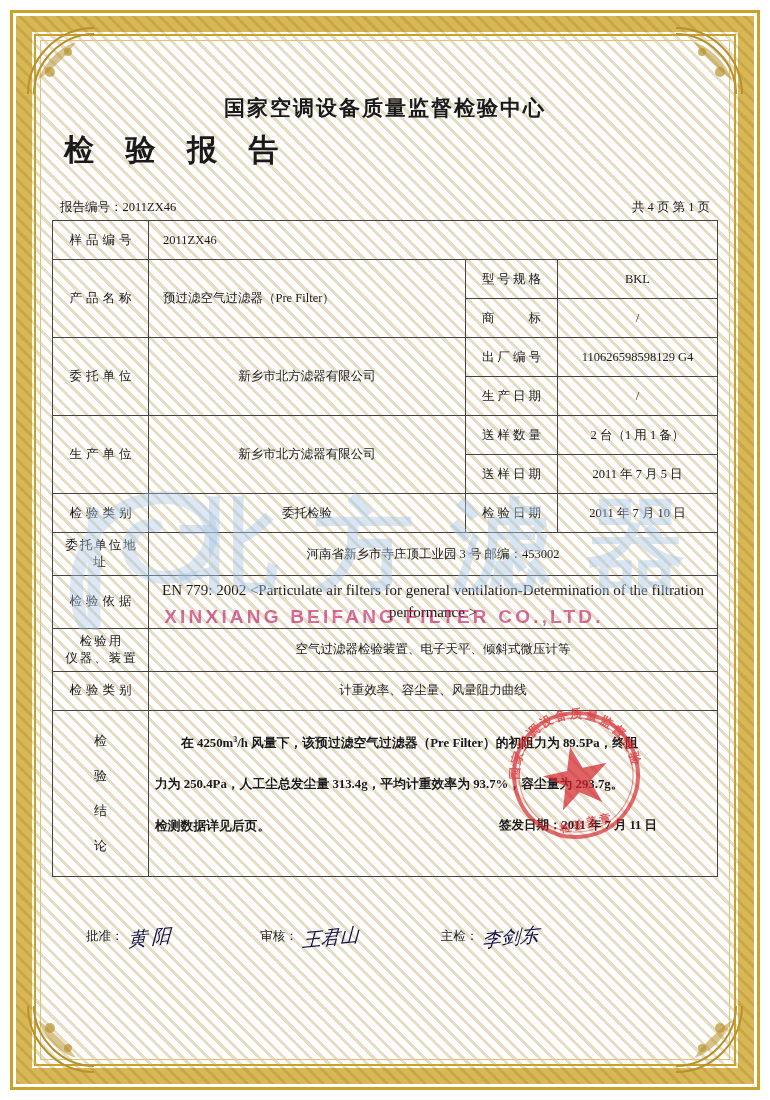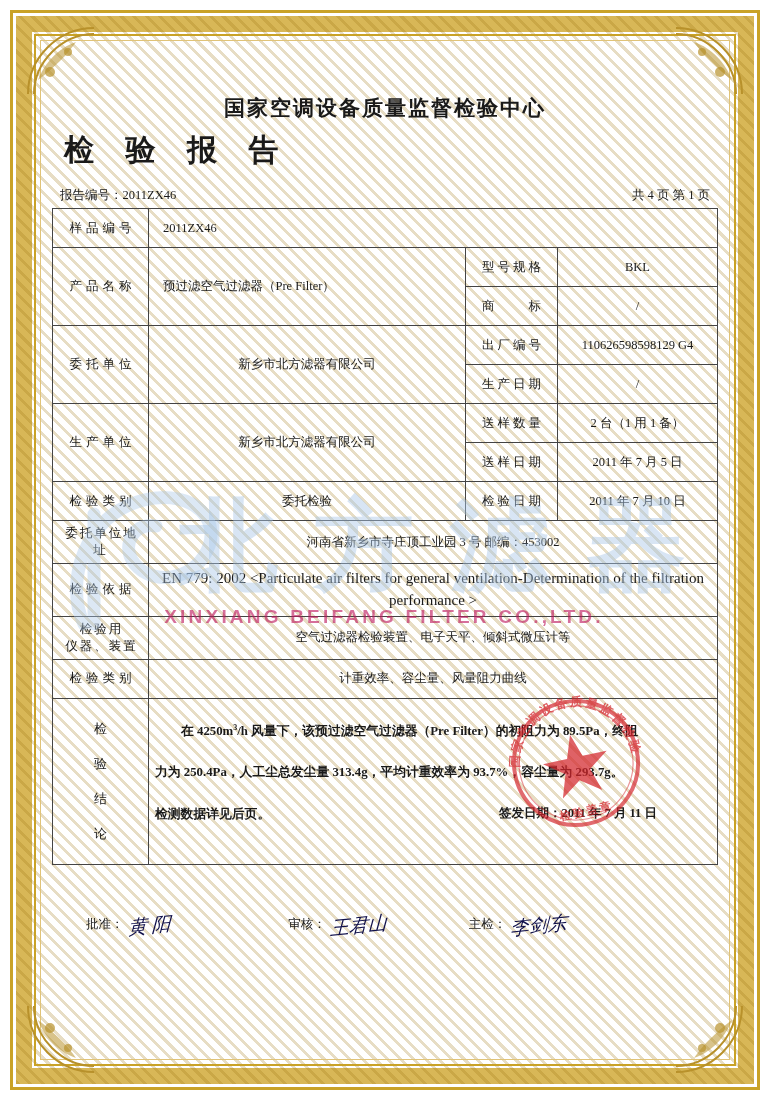--- a/index.html
+++ b/index.html
@@ -94,21 +94,21 @@
     letter-spacing: 12px;
     margin-top: 8px;
     text-indent: 12px;
   }
 
   .meta-row {
     display: flex;
     justify-content: space-between;
     align-items: flex-end;
     font-size: 12.5px;
-    margin-top: 16px;
+    margin-top: 28px;
     padding: 0 8px 4px 8px;
   }
 
   
   table.report {
     width: 100%;
     border-collapse: collapse;
     table-layout: fixed;
     font-size: 12.5px;
   }
@@ -208,21 +208,21 @@
   .sig {
     font-family: "Liberation Serif", serif;
     font-style: italic;
     color: #10104a;
     font-size: 19px;
     line-height: 1;
     transform: rotate(-6deg) skewX(-8deg);
     white-space: nowrap;
   }
   .f1 { margin-left: 20px; }
-  .f2 { margin-left: 118px; }
+  .f2 { margin-left: 90px; }
   .f3 { margin-left: 82px; }
 
   
   .watermark {
     position: absolute;
     left: 46px;
     top: 480px;
     width: 676px;
     height: 190px;
     pointer-events: none;

